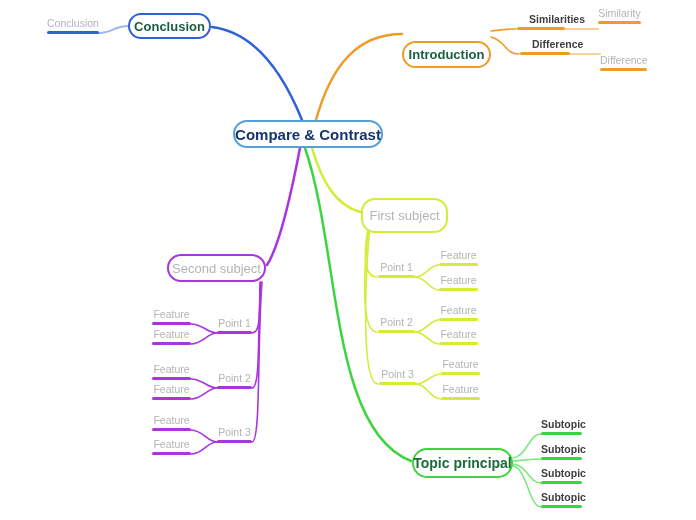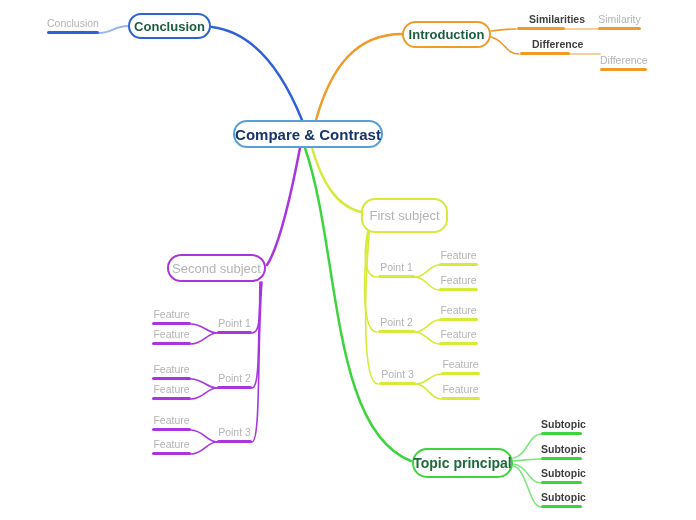--- a/index.html
+++ b/index.html
@@ -4,21 +4,21 @@
 <style>
   html,body{margin:0;padding:0;background:#fff;}
   .canvas{position:relative;width:696px;height:520px;background:#ffffff;overflow:hidden;
           font-family:"Liberation Sans","DejaVu Sans",sans-serif;}
   svg.wires{position:absolute;left:0;top:0;pointer-events:none;}
   .pill{position:absolute;display:flex;align-items:center;justify-content:center;
         background:#fff;border:2px solid #000;box-sizing:border-box;white-space:nowrap;}
   .pill span{display:block;}
   .root-pill{border-color:#55a0d8;border-radius:14px;color:#17356c;font-weight:bold;font-size:15px;}
   .conc-pill{border-color:#2f62d8;border-radius:13px;color:#1b5e3f;font-weight:bold;font-size:13px;}
-  .intro-pill{border-color:#f09a28;border-radius:14px;color:#1b5e3f;font-weight:bold;font-size:13px;}
+  .intro-pill{border-color:#f09a28;border-radius:14px;color:#1b5e3f;font-weight:bold;font-size:13px;margin-top:20px;}
   .fs-pill{border-color:#d5eb37;border-radius:14px;color:#b4b4b4;font-size:13px;}
   .ss-pill{border-color:#a935df;border-radius:14px;color:#b4b4b4;font-size:13px;}
   .tp-pill{border-color:#3ed43e;border-radius:15px;color:#1c6b3a;font-weight:bold;font-size:14px;}
   .lnode{position:absolute;box-sizing:border-box;}
   .lnode .lbl{height:12px;line-height:12px;text-align:center;font-size:10.5px;white-space:nowrap;}
   .lnode .bar{height:3px;margin-top:2px;border-radius:2px;}
   .lbl.g{color:#b4b4b4;}
   .lbl.d{color:#3e3e3e;font-weight:600;margin-left:12px;}
   .lbl.d2{color:#3e3e3e;font-weight:700;}
   .bar.blue{background:#2f62d8;}
@@ -93,21 +93,21 @@
 
   <div class="lnode" style="left:47px;top:17px;width:52px;">
     <div class="lbl g">Conclusion</div>
     <div class="bar blue"></div>
   </div>
 
   <div class="lnode" style="left:517px;top:13px;width:48px;">
     <div class="lbl d">Similarities</div>
     <div class="bar orange"></div>
   </div>
-  <div class="lnode" style="left:598px;top:13px;width:43px;">
+  <div class="lnode" style="left:598px;top:7px;width:43px;">
     <div class="lbl g">Similarity</div>
     <div class="bar orange"></div>
   </div>
   <div class="lnode" style="left:520px;top:38px;width:50px;">
     <div class="lbl d">Difference</div>
     <div class="bar orange"></div>
   </div>
   <div class="lnode" style="left:600px;top:38px;width:47px;margin-top:16px;">
     <div class="lbl g">Difference</div>
     <div class="bar orange"></div>

